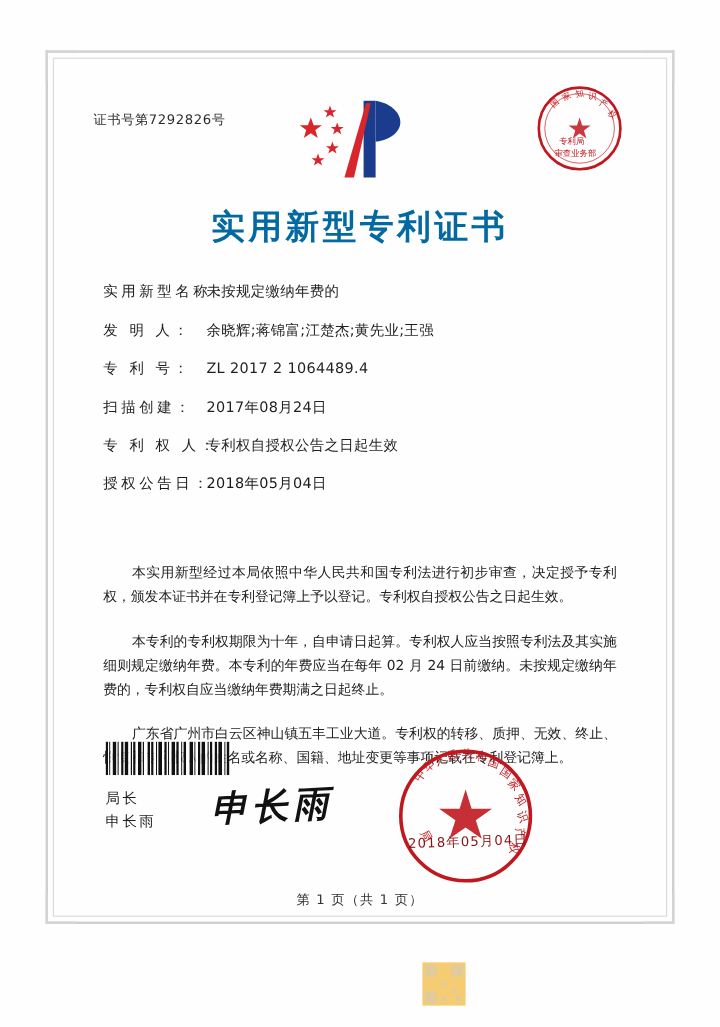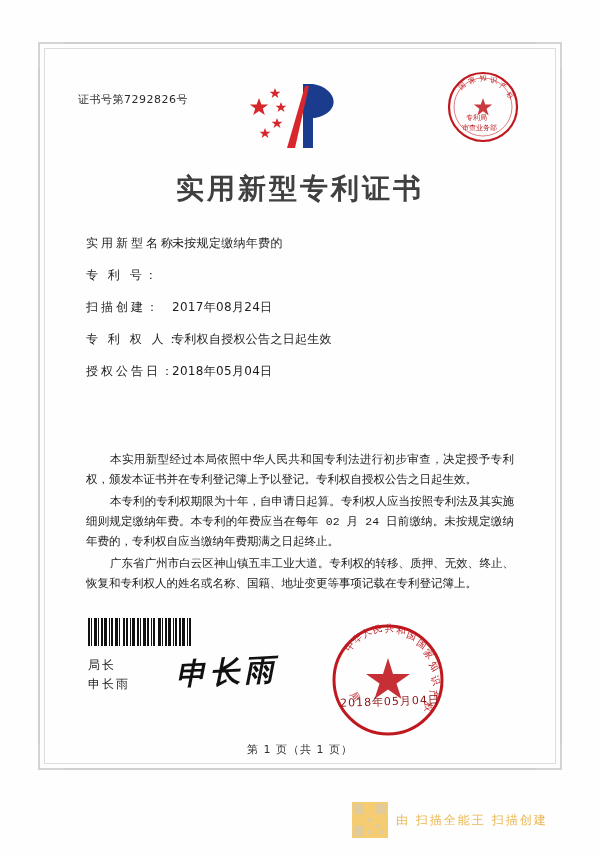--- a/index.html
+++ b/index.html
@@ -82,21 +82,21 @@
   .doc-title {
     position: absolute;
     left: 0;
     top: 170px;
     width: 600px;
     text-align: center;
     font-family: "DejaVu Serif", "Liberation Serif", serif;
     font-weight: bold;
     font-size: 28px;
     letter-spacing: 3px;
-    color: #404040;
+    color: #0369a1;
   }
 
   .fields {
     position: absolute;
     left: 86px;
     top: 234px;
     width: 430px;
   }
   .field-row {
     display: flex;
@@ -132,23 +132,22 @@
     position: absolute;
     left: 86px;
     top: 450px;
     width: 428px;
     font-size: 11.5px;
     line-height: 20px;
     color: #222;
     text-align: justify;
   }
   .body-text p {
-    margin: 0 0 2px 0;
+    margin: 17px 0 2px 0;
     text-indent: 24px;
-    font-family: Liberation Mono, monospace;
   }
 
   
   .barcode {
     position: absolute;
     left: 88px;
     top: 618px;
     width: 126px;
     height: 28px;
     display: flex;
@@ -287,21 +286,26 @@
   </div>
 
   <div class="doc-title">实用新型专利证书</div>
 
   <div class="fields">
     <div class="field-row">
       <div class="field-label">实用新型名称：</div>
       <div class="field-value">未按规定缴纳年费的</div>
     </div>
     <div class="field-row">
+      <div class="field-label">发 明 人：</div>
+      <div class="field-value">余晓辉;蒋锦富;江楚杰;黄先业;王强</div>
+    </div>
+    <div class="field-row">
       <div class="field-label">专 利 号：</div>
+      <div class="field-value">ZL 2017 2 1064489.4</div>
     </div>
     <div class="field-row">
       <div class="field-label">扫描创建：</div>
       <div class="field-value">2017年08月24日</div>
     </div>
     <div class="field-row">
       <div class="field-label">专 利 权 人：</div>
       <div class="field-value">专利权自授权公告之日起生效</div>
     </div>
 
@@ -418,16 +422,15 @@
   <div class="watermark">
     <div class="qr">
       <div class="qcell" style="left:2px;top:2px;width:10px;height:10px;"></div>
       <div class="qcell" style="left:24px;top:2px;width:10px;height:10px;"></div>
       <div class="qcell" style="left:2px;top:24px;width:10px;height:10px;"></div>
       <div class="qcell" style="left:16px;top:16px;width:4px;height:4px;"></div>
       <div class="qcell" style="left:24px;top:22px;width:4px;height:4px;"></div>
       <div class="qcell" style="left:28px;top:28px;width:4px;height:4px;"></div>
       <div class="qcell" style="left:16px;top:28px;width:4px;height:4px;"></div>
     </div>
-    <div class="watermark-text">由 扫描全能王 扫描创建</div>
   </div>
 
 </div>
 
 </body></html>

